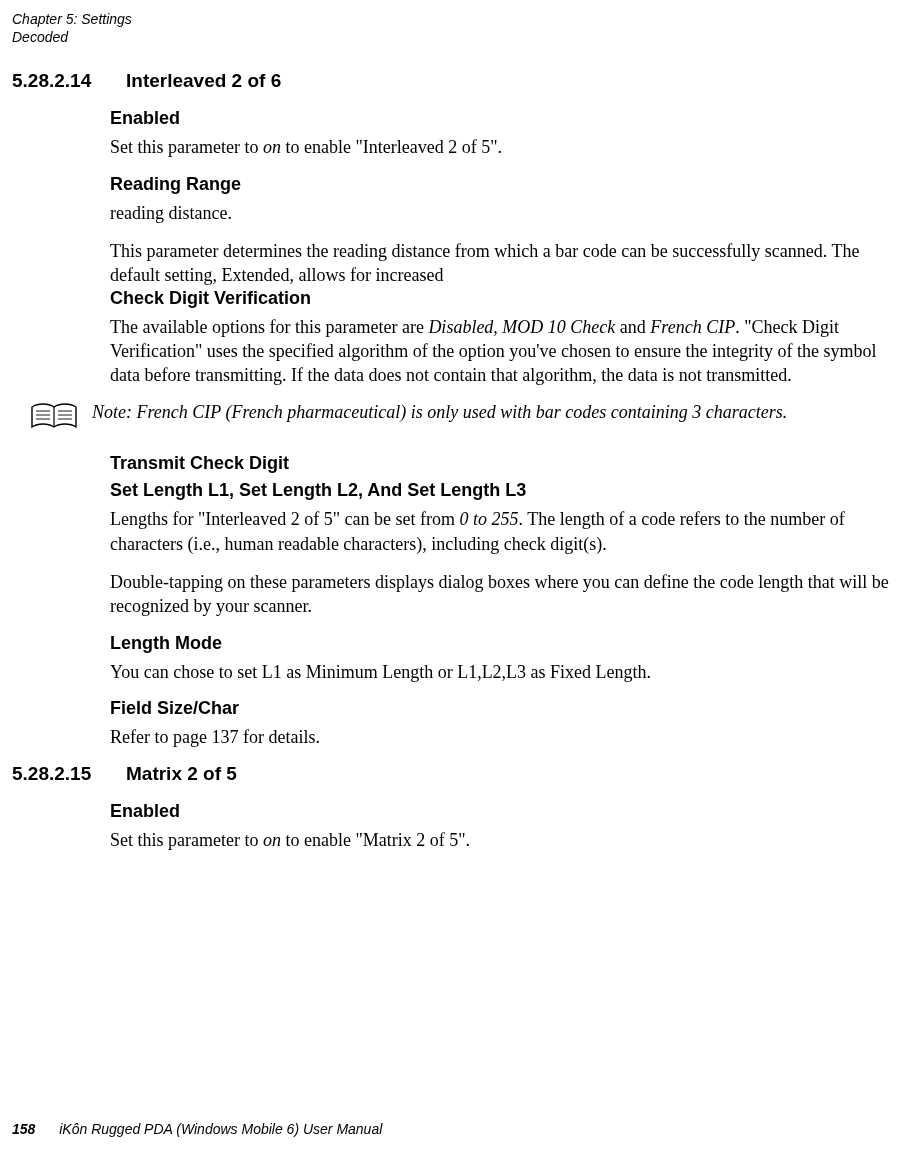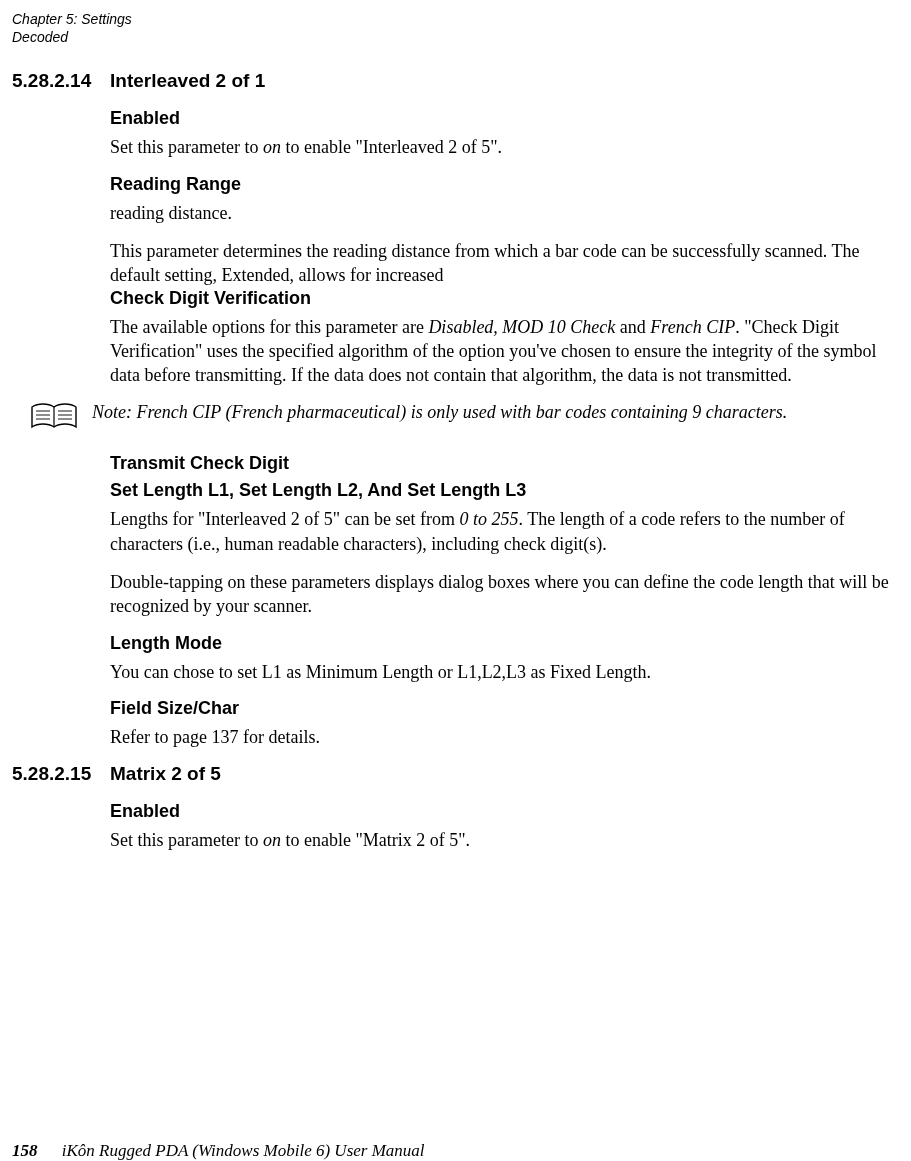--- a/index.html
+++ b/index.html
@@ -23,20 +23,21 @@
     font-style: italic;
     font-size: 14px;
     line-height: 1.3;
     margin-bottom: 24px;
   }
   .h-section {
     font-family: "Trebuchet MS", "Segoe UI", Verdana, sans-serif;
     font-weight: bold;
     font-size: 19px;
     margin: 0 0 16px 0;
+    gap: 16px;
   }
   .h-section-row {
     display: flex;
     align-items: baseline;
   }
   .secnum {
     min-width: 98px;
   }
   .indent-block {
     margin-left: 98px;
@@ -72,45 +73,45 @@
   }
   .note-label {
     font-style: italic;
   }
   .note-hang {
     text-indent: -48px;
     padding-left: 48px;
   }
   .footer {
     position: absolute;
-    bottom: 0;
+    bottom: 24px;
     left: 12px;
-    font-family: Liberation Serif, serif;
+    font-family: Liberation Sans, sans-serif;
     font-style: italic;
-    font-size: 17px;
+    font-size: 14px;
   }
   .footer .pagenum {
     font-weight: bold;
     font-style: italic;
     margin-right: 20px;
   }
 </style>
 </head>
 <body>
 
 <div class="page">
 
   <div class="running-head">
     <div>Chapter 5: Settings</div>
     <div>Decoded</div>
   </div>
 
   <div class="h-section h-section-row">
     <span class="secnum">5.28.2.14</span>
-    <span>Interleaved 2 of 1</span>
+    <span>Interleaved 2 of 6</span>
   </div>
 
   <div class="indent-block">
 
     <div class="h-sub">Enabled</div>
     <p class="body">
       <span>Set this parameter to </span><span class="ital">on</span><span> to enable "Interleaved 2 of 5".</span>
     </p>
 
     <div class="h-sub">Reading Range</div>
@@ -125,21 +126,21 @@
 
   <div class="note-row">
     <span class="note-icon">
       <svg width="48" height="30" viewBox="0 0 48 30">
         <path d="M2 4 C 8 0, 18 0, 24 4 C 30 0, 40 0, 46 4 L46 24 C 40 20, 30 20, 24 24 C 18 20, 8 20, 2 24 Z" fill="#ffffff" stroke="#000" stroke-width="1.4"></path>
         <path d="M24 4 L24 24" stroke="#000" stroke-width="1.2" fill="none"></path>
         <path d="M6 8 L20 8 M6 12 L20 12 M6 16 L20 16 M28 8 L42 8 M28 12 L42 12 M28 16 L42 16" stroke="#000" stroke-width="0.9"></path>
       </svg>
     </span>
     <div class="note-text note-hang">
-      <span class="note-label">Note: </span><span>French CIP (French pharmaceutical) is only used with bar codes containing 9 characters.</span>
+      <span class="note-label">Note: </span><span>French CIP (French pharmaceutical) is only used with bar codes containing 3 characters.</span>
     </div>
   </div>
 
   <div class="indent-block">
 
     <div class="h-sub">Transmit Check Digit</div>
 
     <div class="h-sub">Set Length L1, Set Length L2, And Set Length L3</div>
     <p class="body">
       <span>Lengths for "Interleaved 2 of 5" can be set from </span><span class="ital">0 to 255</span><span>. The length of a code refers to the number of characters (i.e., human readable characters), including check digit(s).</span>

